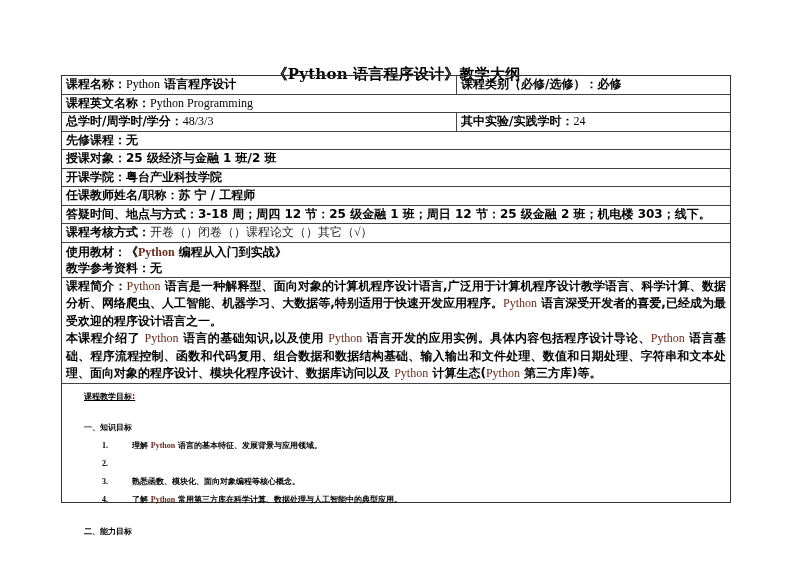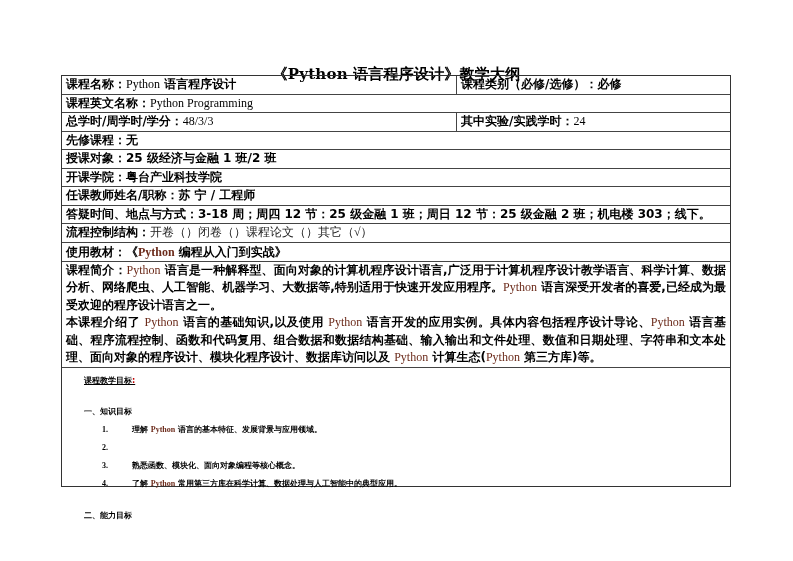--- a/index.html
+++ b/index.html
@@ -92,28 +92,31 @@
   </div>
 
   <div class="row">
     <div class="cell full">
       <span class="lbl">答疑时间、地点与方式：</span><span class="val-bold">3-18 周；周四 12 节：25 级金融 1 班；周日 12 节：25 级金融 2 班；机电楼 303；线下。</span>
     </div>
   </div>
 
   <div class="row">
     <div class="cell full">
-      <span class="lbl">流程控制结构：</span><span class="plain">开卷（）闭卷（）课程论文（）其它（√）</span>
+      <span class="lbl">课程考核方式：</span><span class="plain">开卷（）闭卷（）课程论文（）其它（√）</span>
     </div>
   </div>
 
   <div class="row two-line">
     <div class="cell full">
       <div>
         <span class="lbl">使用教材：</span><span class="val-bold">《</span><span class="py-bold">Python</span><span class="val-bold"> 编程从入门到实战》</span>
+      </div>
+      <div>
+        <span class="lbl">教学参考资料：</span><span class="val-bold">无</span>
       </div>
     </div>
   </div>
 
   <div class="row">
     <div class="cell full multi">
       <div>
         <span>课程简介：</span><span class="py">Python</span><span> 语言是一种解释型、面向对象的计算机程序设计语言,广泛用于计算机程序设计教学语言、科学计算、数据分析、网络爬虫、人工智能、机器学习、大数据等,特别适用于快速开发应用程序。</span><span class="py">Python</span><span> 语言深受开发者的喜爱,已经成为最受欢迎的程序设计语言之一。</span>
       </div>
       <div>

